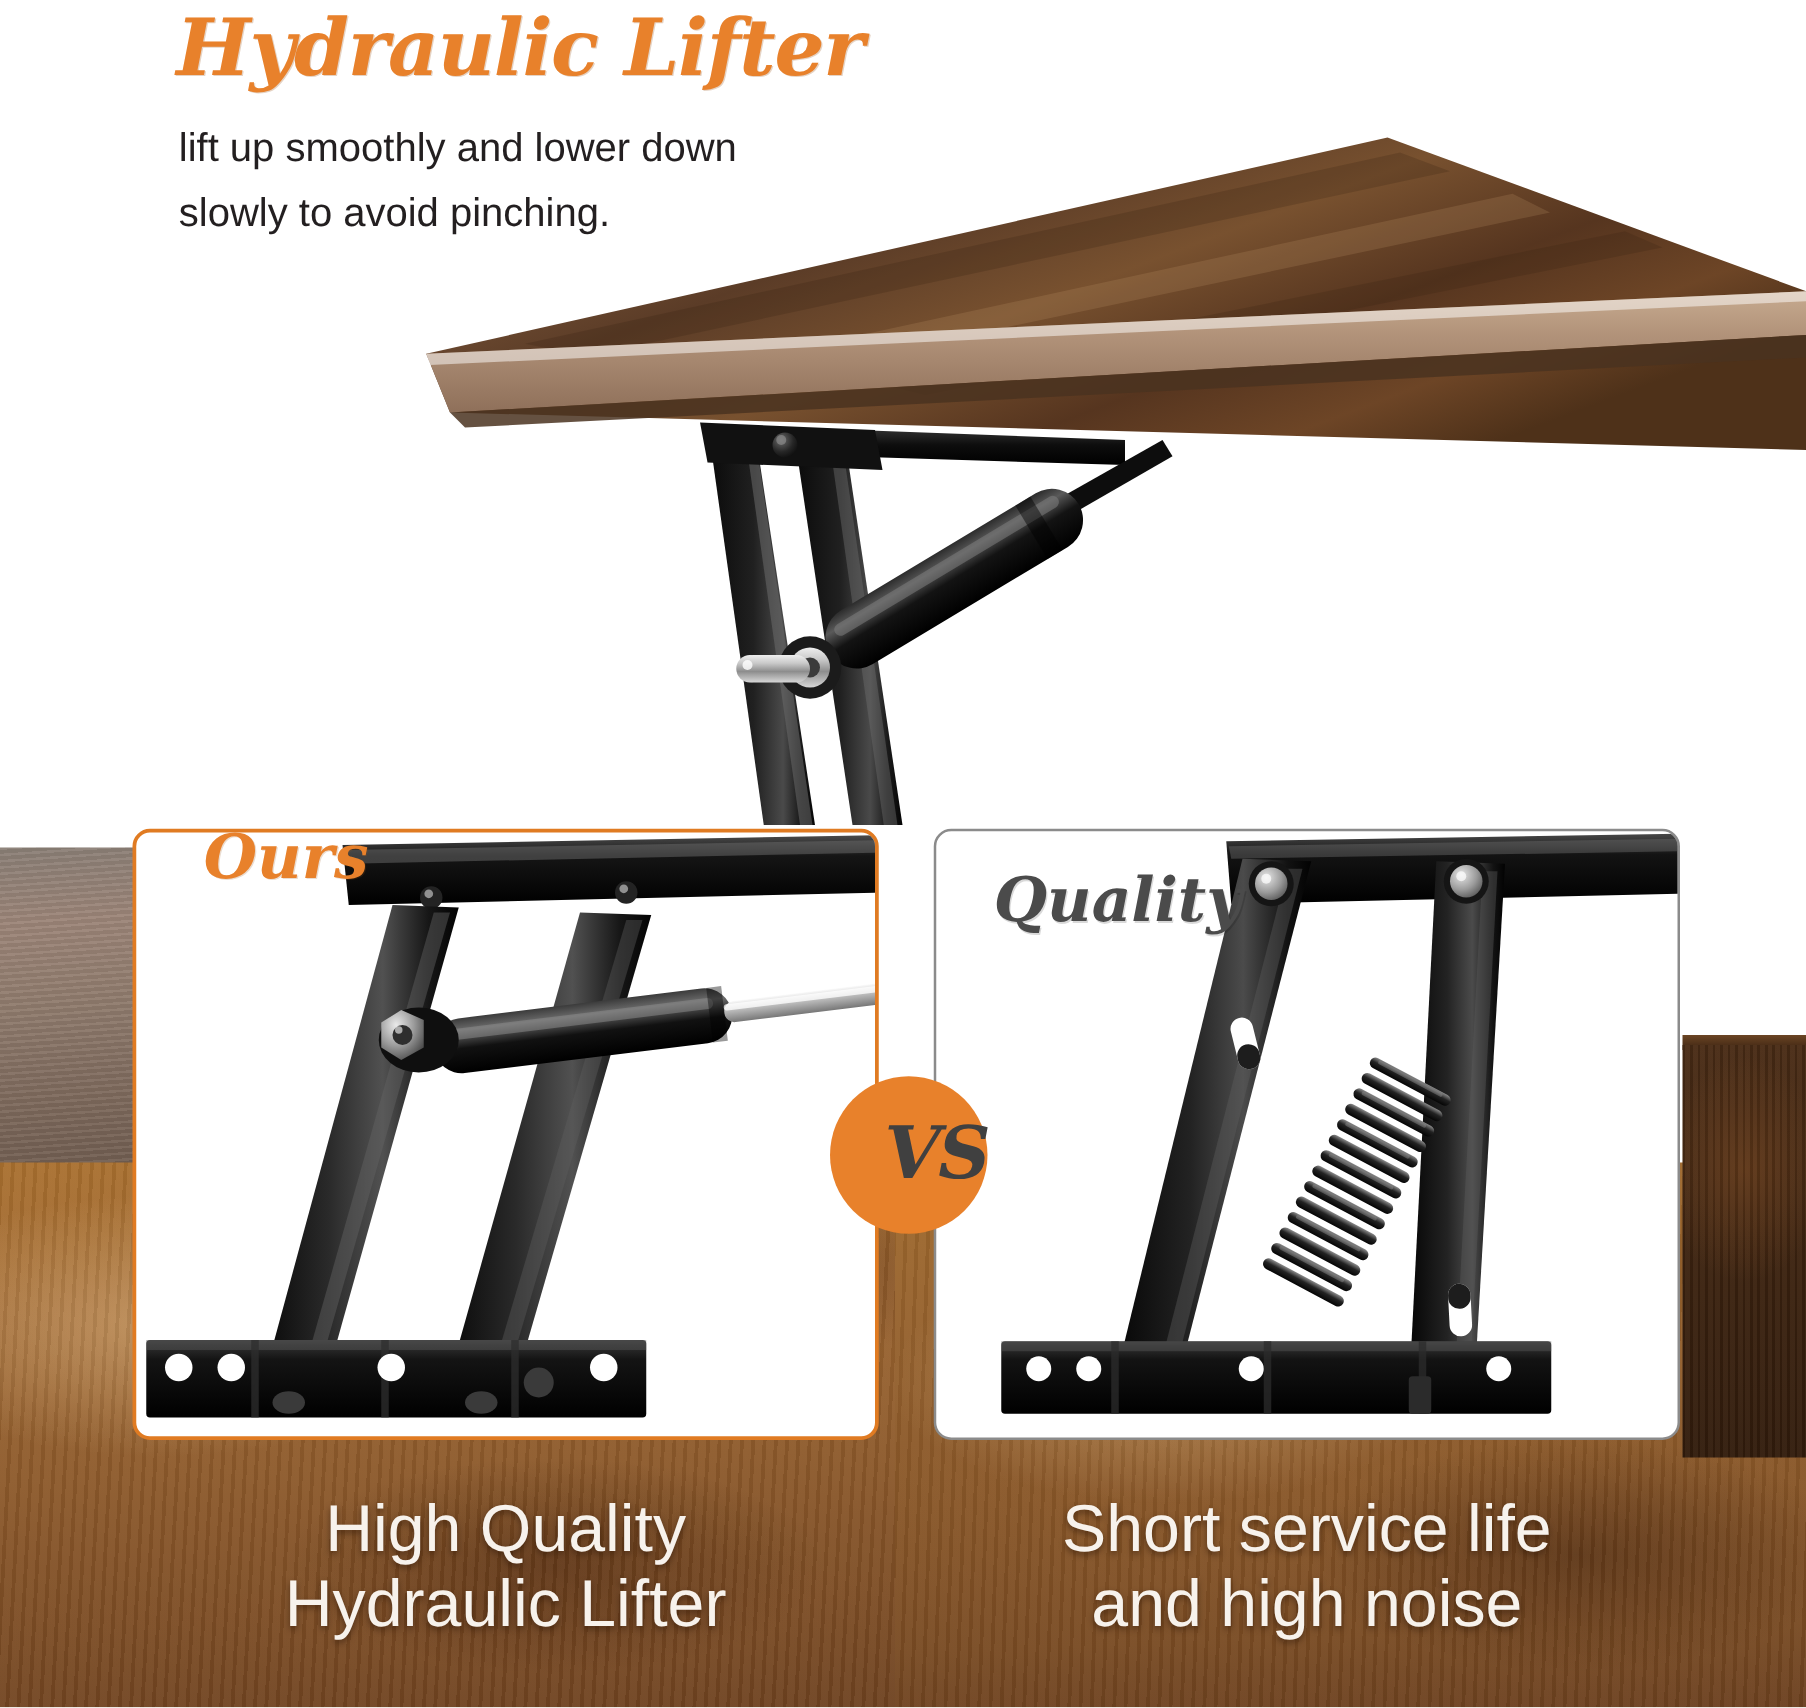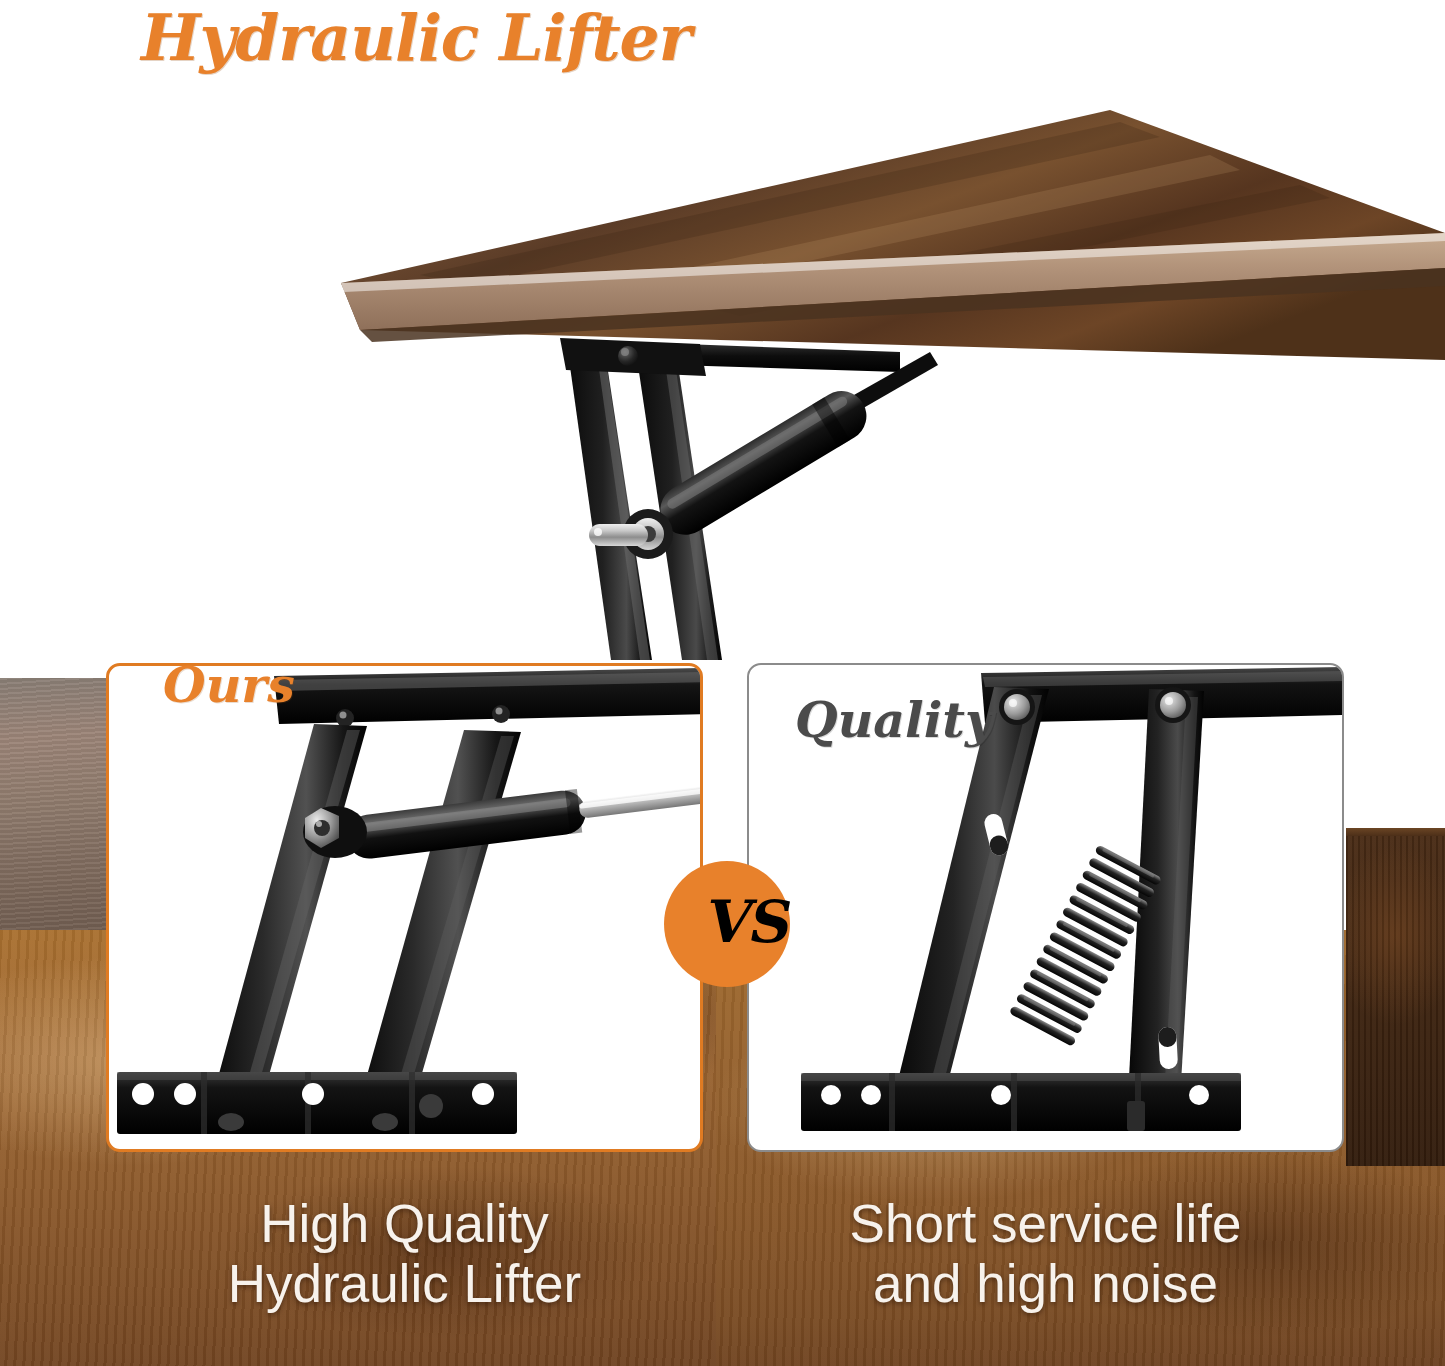--- a/index.html
+++ b/index.html
@@ -108,21 +108,21 @@
   .vs-badge{
     position:absolute;left:664px;top:861px;width:126px;height:126px;
     border-radius:50%;
     background:#E8812B;
     z-index:20;
     display:flex;align-items:center;justify-content:center;
   }
   .vs-badge span{
     font-family:"DejaVu Serif", serif;
     font-weight:bold;font-style:italic;
-    font-size:58px;color:#000000;letter-spacing:-2px;
+    font-size:58px;color:#404040;letter-spacing:-2px;
     transform:translateY(-2px);
     margin-left:44px;
   }
 
   
   .caption{
     position:absolute;
     color:#f7f2ec;
     font-size:53px;line-height:60px;
     text-align:center;
@@ -434,20 +434,24 @@
       <rect x="378" y="436" width="18" height="30" rx="3" fill="#2b2b2b"></rect>
     </svg>
   </div>
   <div class="panel-tag tag-others">Quality</div>
 
   <div class="vs-badge">
     <span>VS</span>
   </div>
 
   <div class="headline">Hydraulic Lifter</div>
+  <div class="subline">
+    <div>lift up smoothly and lower down</div>
+    <div>slowly to avoid pinching.</div>
+  </div>
 
   <div class="caption caption-left">
     <div>High Quality</div>
     <div>Hydraulic Lifter</div>
   </div>
   <div class="caption caption-right">
     <div>Short service life</div>
     <div>and high noise</div>
   </div>
 

